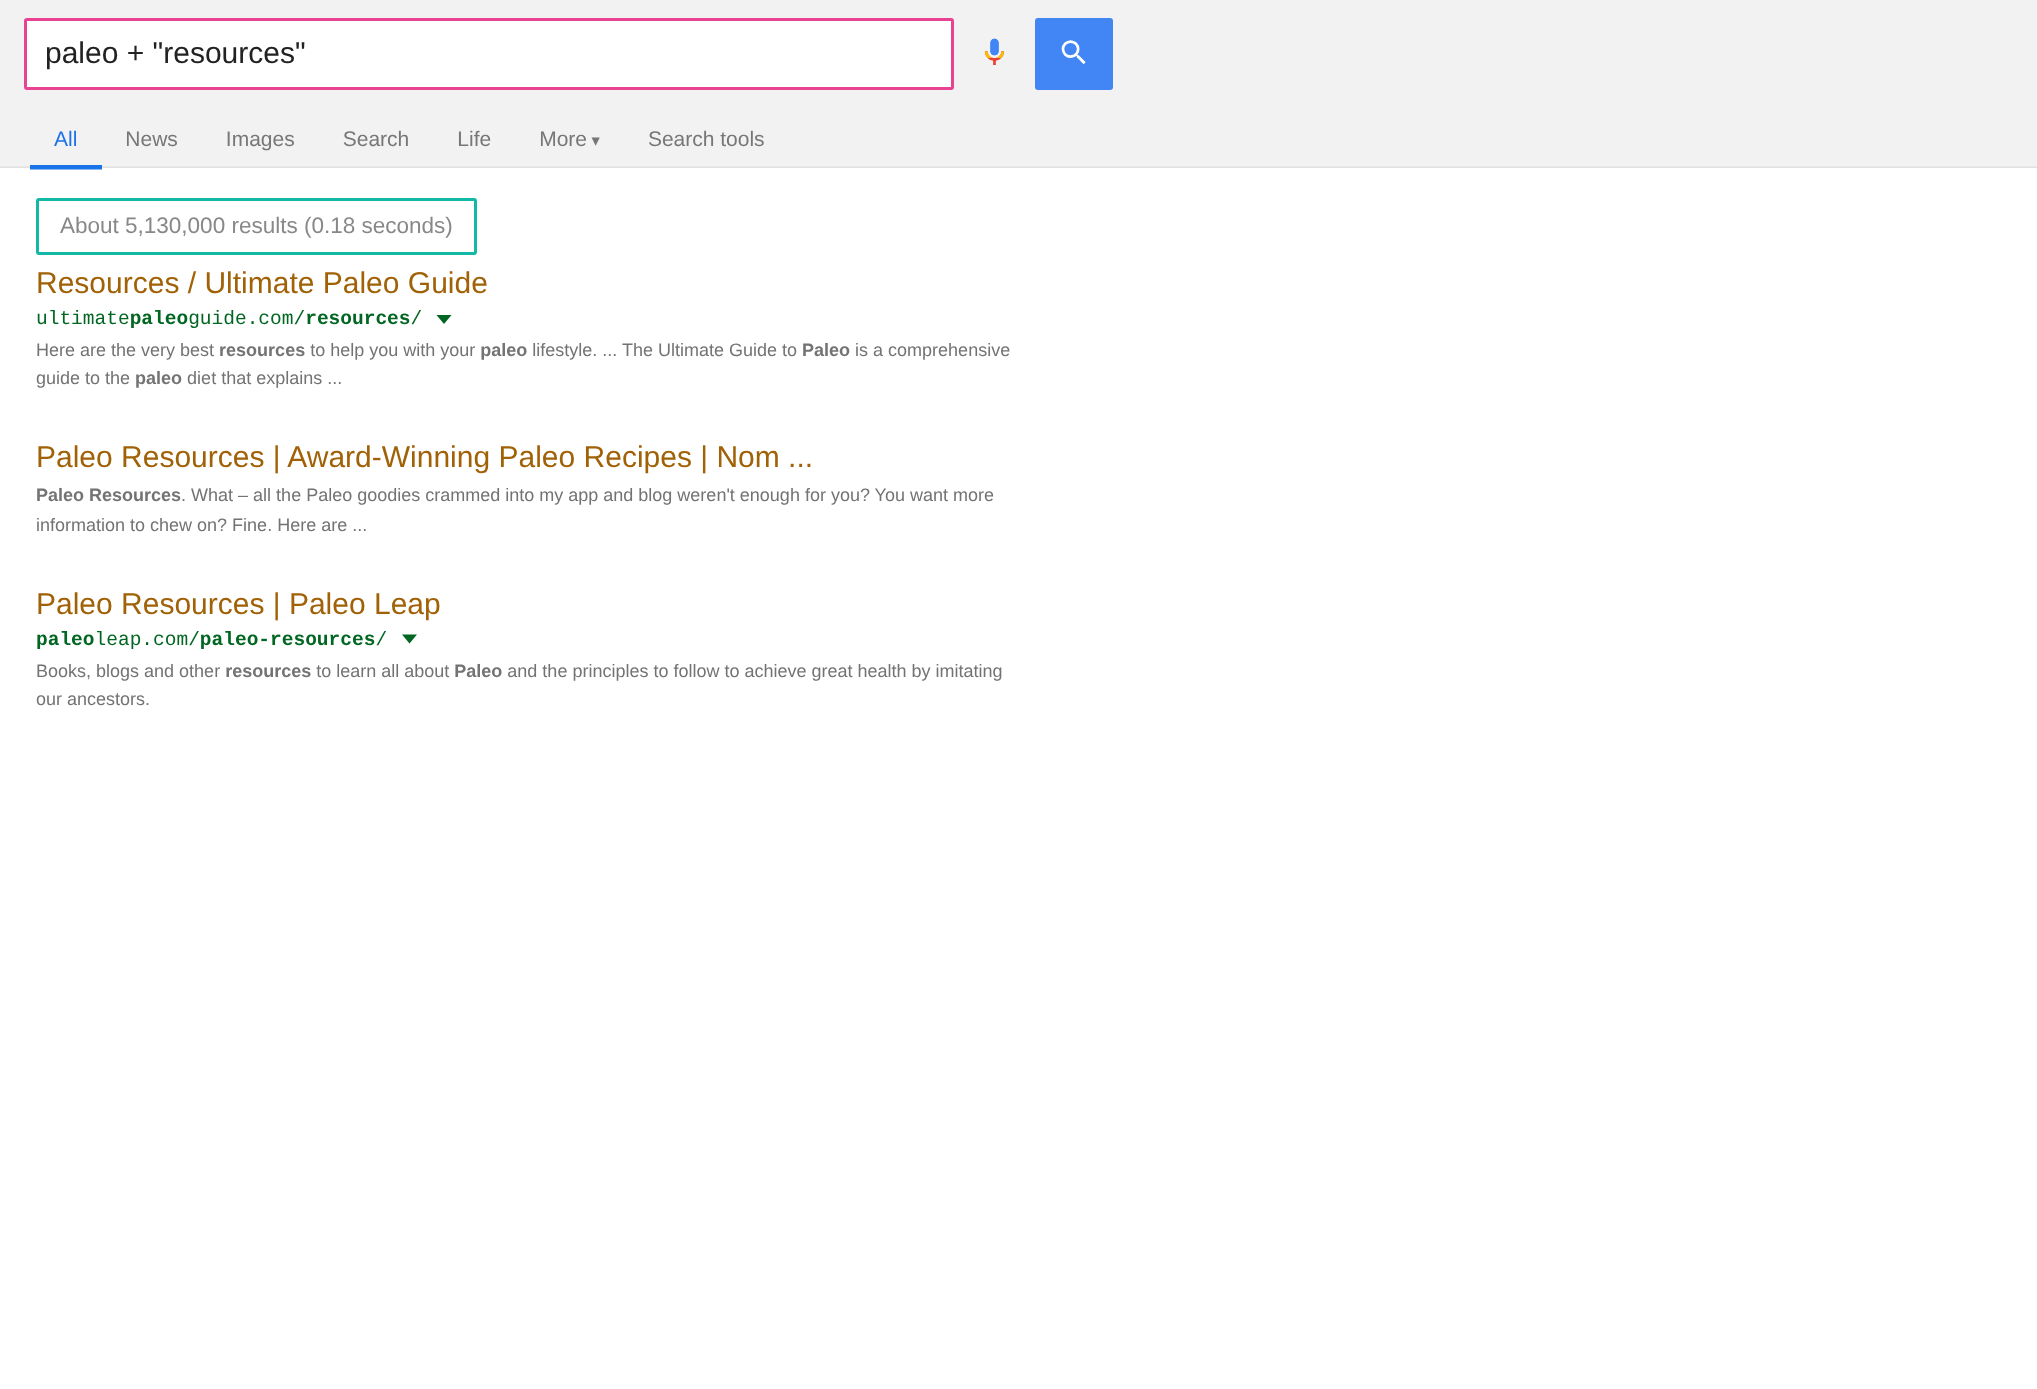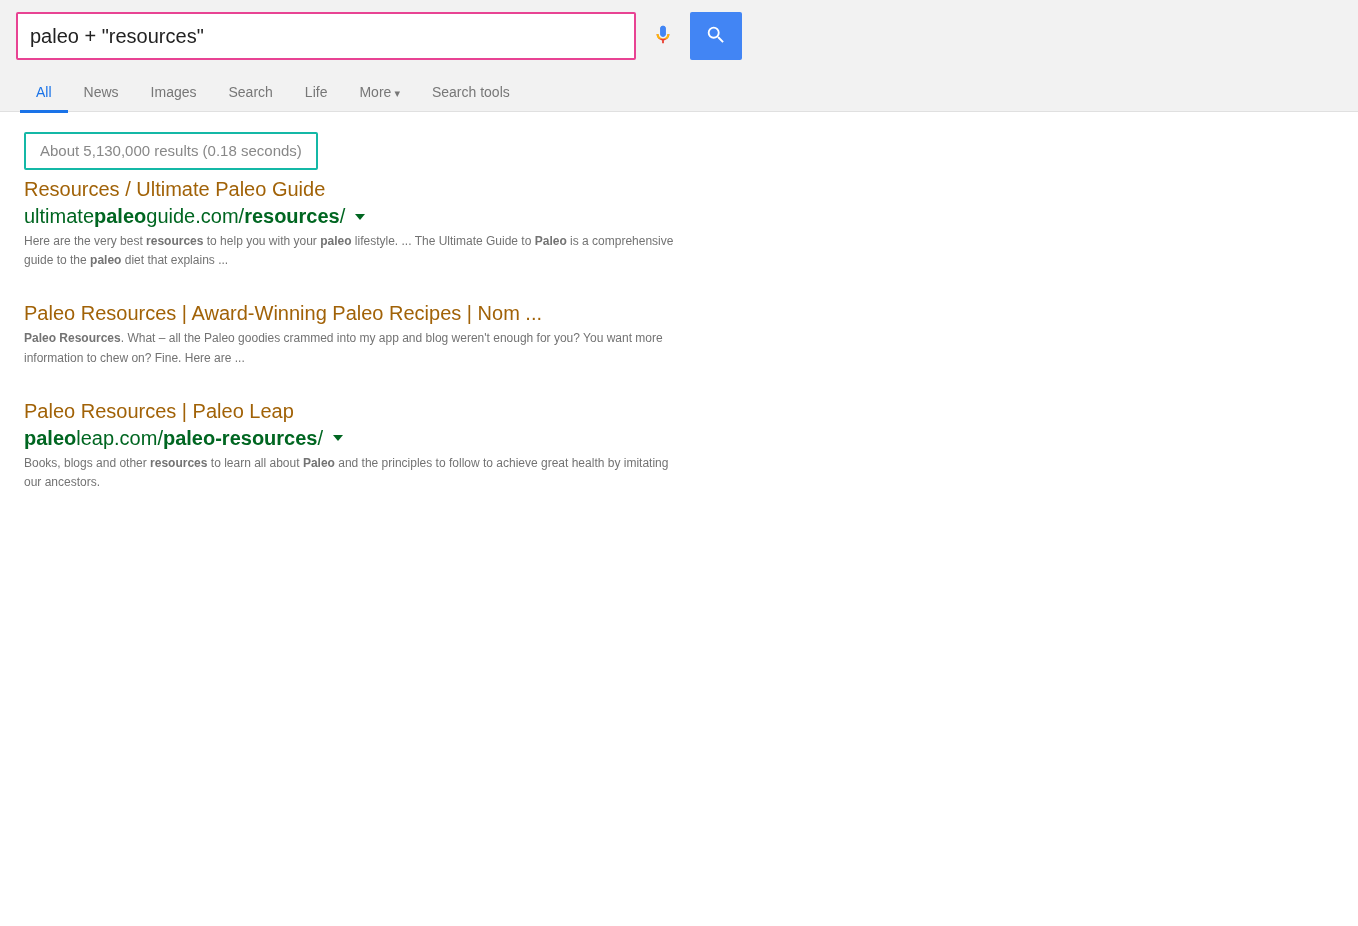--- a/index.html
+++ b/index.html
@@ -130,22 +130,23 @@
     }
 
     .result-url-row {
       display: flex;
       align-items: center;
       gap: 6px;
       margin-bottom: 4px;
     }
 
     .result-url {
-      font-size: 20px;
+      font-size: 13px;
       color: #006621;
+      font-family: Liberation Mono, monospace;
     }
 
     .result-url .bold {
       font-weight: bold;
     }
 
     .url-dropdown {
       width: 0;
       height: 0;
       border-left: 5px solid transparent;

